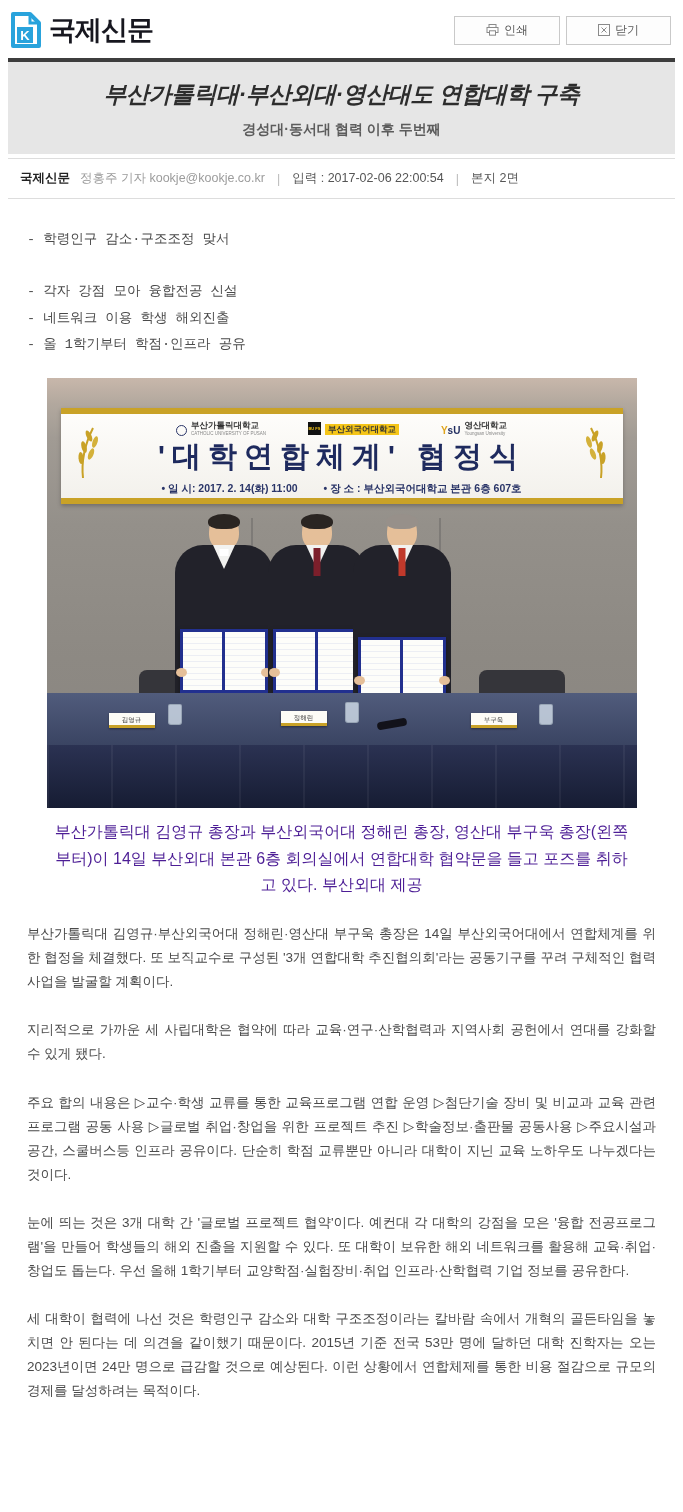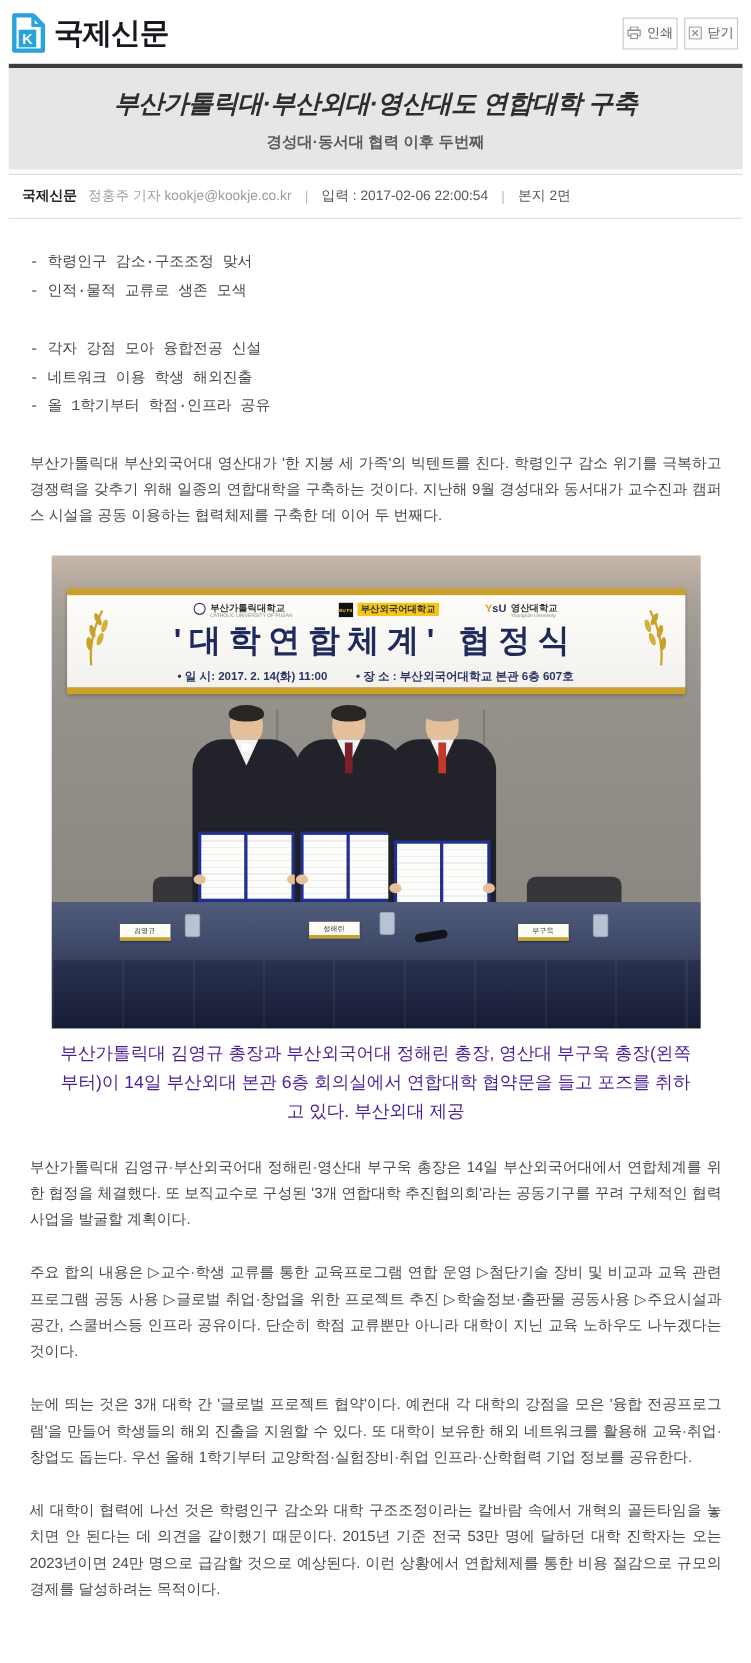--- a/index.html
+++ b/index.html
@@ -6,21 +6,21 @@
   html,body { margin:0; padding:0; background:#fff; }
   body { width:683px; font-family:"Liberation Sans","DejaVu Sans",sans-serif; color:#444; }
   .page { width:683px; background:#fff; }
 
   
   .hdr { display:flex; justify-content:space-between; align-items:center; padding:11px 10px 9px 10px; }
   .brand { display:flex; align-items:center; gap:7px; }
   .brand-text { font-size:27px; font-weight:800; color:#17171f; letter-spacing:-1px; }
   .hbtns { display:flex; gap:6px; margin-right:2px; }
   .hbtn { display:flex; align-items:center; gap:5px; border:1px solid #c9c9c9; background:#fdfdfd;
-          color:#5a5a5a; font-size:12px; padding:5px 3px; cursor:pointer; font-family:inherit; }
+          color:#5a5a5a; font-size:12px; padding:5px 31px; cursor:pointer; font-family:inherit; }
 
   .topbar { margin:0 8px; height:4px; background:#3d3d3d; }
 
   
   .title-box { margin:0 8px; background:#e6e6e6; text-align:center; padding:17px 10px 15px; }
   .title-box h1 { margin:0 0 11px 0; font-size:23px; font-weight:800; color:#2d2d2d; letter-spacing:-0.5px;font-style:italic; }
   .subtitle { font-size:14px; font-weight:700; color:#5c5c5c; }
 
   
   .byline { margin:4px 8px 0; border-top:1px solid #ddd; border-bottom:1px solid #ddd;
@@ -40,21 +40,21 @@
   
   figure { margin:20px auto 0; width:590px; }
   .photo { position:relative; width:590px; height:430px; overflow:hidden;
            background:linear-gradient(180deg,#c8b7ab 0%,#b2a89e 6%,#a19b94 14%,#94908a 34%,#8d8983 65%,#888480 100%); }
   .panel-line { position:absolute; top:140px; bottom:112px; width:2px; background:rgba(50,50,55,.22); }
 
   .banner { position:absolute; top:30px; left:14px; right:14px; height:96px;
             background:linear-gradient(180deg,#fefdfb,#f3f1ec); border-top:6px solid #c9a227;
             border-bottom:6px solid #c9a227; box-shadow:0 2px 4px rgba(0,0,0,.25); }
   .banner-logos { display:flex; justify-content:center; align-items:center; gap:42px; margin-top:7px; }
-  .blogo { display:flex; align-items:flex-start; gap:4px; }
+  .blogo { display:flex; align-items:flex-end; gap:4px; }
   .blogo .emblem { width:11px; height:11px; border:1.5px solid #2a3568; border-radius:50%; }
   .blogo .mark2 { width:13px; height:13px; background:#111; color:#f5c518; font-size:4px; font-weight:800;
                   display:flex; align-items:center; justify-content:center; }
   .blogo .mark3 { font-size:10px; font-weight:800; color:#1e2a5e; }
   .blogo .mark3 .gold { color:#e0a51e; }
   .blogo .nm { font-size:8.5px; font-weight:800; color:#333; line-height:1.1; }
   .blogo .nm.hl { background:#f5c518; padding:1px 3px; }
   .blogo .sub { font-size:4.5px; color:#888; line-height:1.2; }
   .banner-title { text-align:center; color:#1e2a5e; font-weight:700; font-size:29px;
                   letter-spacing:7px; margin-top:1px; white-space:nowrap; }
@@ -142,30 +142,28 @@
     <span class="b-sep">|</span>
     <span class="b-meta">입력 : 2017-02-06 22:00:54</span>
     <span class="b-sep">|</span>
     <span class="b-meta">본지 2면</span>
   </div>
 
   <div class="content">
 
     <div class="bullet-group" style="margin-top:22px;">
       <p class="bullet">- 학령인구 감소·구조조정 맞서</p>
-      <p class="bullet">- 인적·물적 교류로 생존 모색</p>
     </div>
     <div class="bullet-gap"></div>
     <div class="bullet-group">
       <p class="bullet">- 각자 강점 모아 융합전공 신설</p>
       <p class="bullet">- 네트워크 이용 학생 해외진출</p>
       <p class="bullet">- 올 1학기부터 학점·인프라 공유</p>
     </div>
 
-    <p class="para">부산가톨릭대 부산외국어대 영산대가 '한 지붕 세 가족'의 빅텐트를 친다. 학령인구 감소 위기를 극복하고 경쟁력을 갖추기 위해 일종의 연합대학을 구축하는 것이다. 지난해 9월 경성대와 동서대가 교수진과 캠퍼스 시설을 공동 이용하는 협력체제를 구축한 데 이어 두 번째다.</p>
 
     <figure>
       <div class="photo">
         <div class="panel-line" style="left:204px;"></div>
         <div class="panel-line" style="left:392px;"></div>
 
         <div class="banner">
           <div class="banner-logos">
             <div class="blogo">
               <span class="emblem"></span>
@@ -269,19 +267,20 @@
         <div class="plate" style="left:424px; top:335px;">부구욱</div>
         <div class="glass" style="left:121px; top:326px;"></div>
         <div class="glass" style="left:298px; top:324px;"></div>
         <div class="glass" style="left:492px; top:326px;"></div>
         <div class="mic" style="left:330px; top:342px;"></div>
       </div>
       <figcaption class="caption">부산가톨릭대 김영규 총장과 부산외국어대 정해린 총장, 영산대 부구욱 총장(왼쪽부터)이 14일 부산외대 본관 6층 회의실에서 연합대학 협약문을 들고 포즈를 취하고 있다. 부산외대 제공</figcaption>
     </figure>
 
     <p class="para">부산가톨릭대 김영규·부산외국어대 정해린·영산대 부구욱 총장은 14일 부산외국어대에서 연합체계를 위한 협정을 체결했다. 또 보직교수로 구성된 '3개 연합대학 추진협의회'라는 공동기구를 꾸려 구체적인 협력사업을 발굴할 계획이다.</p>
+    <p class="para">지리적으로 가까운 세 사립대학은 협약에 따라 교육·연구·산학협력과 지역사회 공헌에서 연대를 강화할 수 있게 됐다.</p>
     <p class="para">주요 합의 내용은 ▷교수·학생 교류를 통한 교육프로그램 연합 운영 ▷첨단기술 장비 및 비교과 교육 관련 프로그램 공동 사용 ▷글로벌 취업·창업을 위한 프로젝트 추진 ▷학술정보·출판물 공동사용 ▷주요시설과 공간, 스쿨버스등 인프라 공유이다. 단순히 학점 교류뿐만 아니라 대학이 지닌 교육 노하우도 나누겠다는 것이다.</p>
     <p class="para">눈에 띄는 것은 3개 대학 간 '글로벌 프로젝트 협약'이다. 예컨대 각 대학의 강점을 모은 '융합 전공프로그램'을 만들어 학생들의 해외 진출을 지원할 수 있다. 또 대학이 보유한 해외 네트워크를 활용해 교육·취업·창업도 돕는다. 우선 올해 1학기부터 교양학점·실험장비·취업 인프라·산학협력 기업 정보를 공유한다.</p>
     <p class="para">세 대학이 협력에 나선 것은 학령인구 감소와 대학 구조조정이라는 칼바람 속에서 개혁의 골든타임을 놓치면 안 된다는 데 의견을 같이했기 때문이다. 2015년 기준 전국 53만 명에 달하던 대학 진학자는 오는 2023년이면 24만 명으로 급감할 것으로 예상된다. 이런 상황에서 연합체제를 통한 비용 절감으로 규모의 경제를 달성하려는 목적이다.</p>
 
   </div>
 
 </div>
 
 </body></html>

